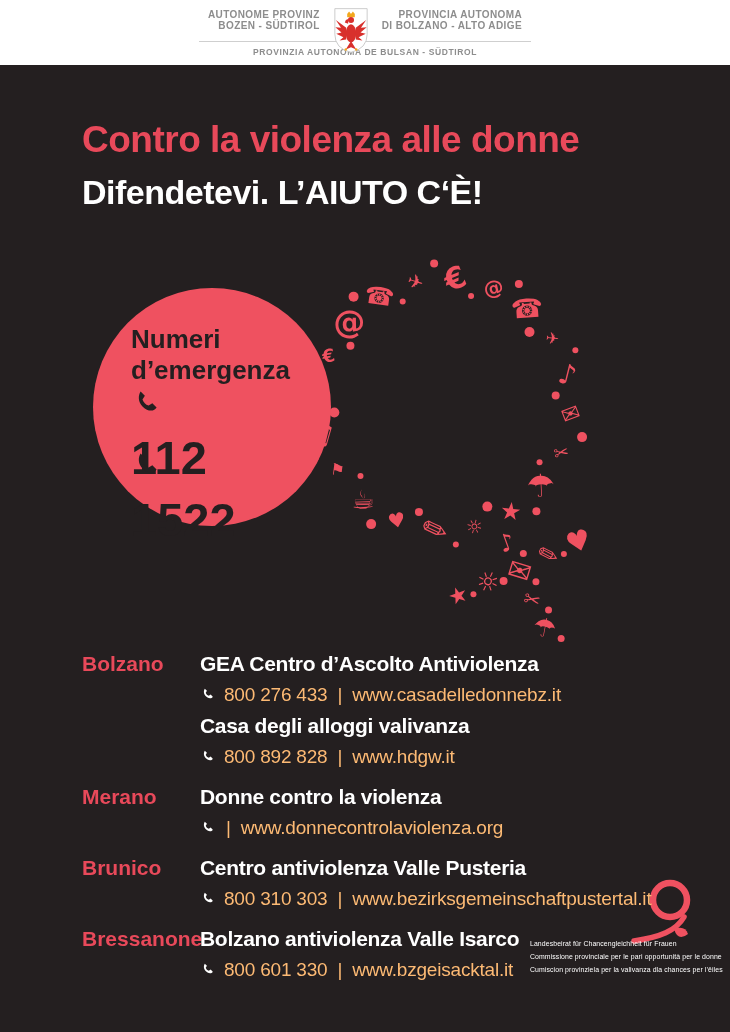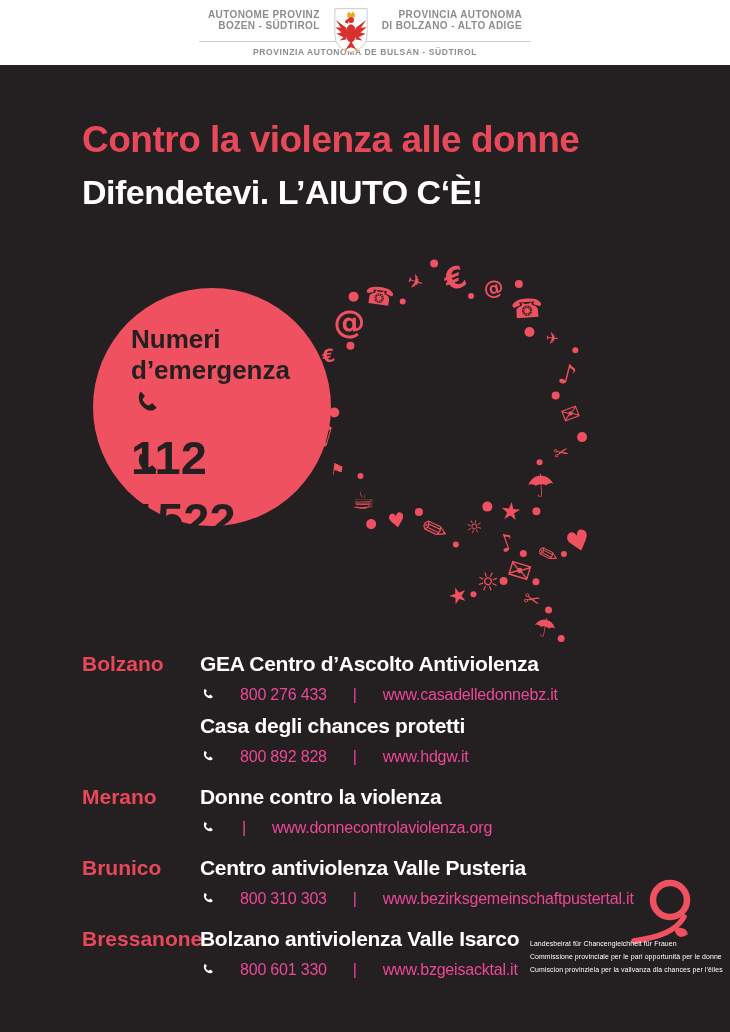--- a/index.html
+++ b/index.html
@@ -40,21 +40,21 @@
   .em-num .digits{font-size:47px;font-weight:700;letter-spacing:0px;}
   .em-num.n0{top:100px;}
   .em-num.n1{top:162px;}
 
   
   .contacts{position:absolute;left:82px;top:583px;width:630px;z-index:3;}
   .c-row{display:grid;grid-template-columns:118px 1fr;margin-bottom:0;}
   .c-row.group-gap{margin-bottom:9px;}
   .c-city{color:#e8495a;font-size:21px;font-weight:700;line-height:31px;}
   .c-org{color:#ffffff;font-size:21px;font-weight:700;line-height:31px;letter-spacing:-.3px;}
-  .c-phone{display:flex;align-items:center;gap:24px;color:#ec4899;font-size:16px;line-height:31px;letter-spacing:-.2px;}
+  .c-phone{display:flex;align-items:center;gap:8px;color:#fdba74;font-size:19px;line-height:31px;letter-spacing:-.2px;}
   .c-sep{padding:0 2px;}
 
   
   .footer-logo{position:absolute;left:622px;top:812px;width:90px;height:78px;z-index:2;}
   .footer-text{position:absolute;left:530px;top:872px;width:200px;color:#ffffff;
     font-size:6.9px;line-height:13px;font-weight:400;letter-spacing:.1px;z-index:3;}
 
   .phone-glyph{flex:0 0 auto;}
 </style>
 </head>
@@ -188,21 +188,21 @@
             <span>800 276 433</span>
             <span class="c-sep">|</span>
             <span>www.casadelledonnebz.it</span>
           </div>
         </div>
       </div>
 
       <div class="c-row group-gap">
         <div class="c-city"></div>
         <div>
-          <div class="c-org">Casa degli chances protetti</div>
+          <div class="c-org">Casa degli alloggi valivanza</div>
           <div class="c-phone">
             <svg class="phone-glyph" width="16" height="16" viewBox="0 0 24 24">
               <path d="M7.2 2.6 L10.4 5.8 L8.6 8.6 C9.4 10.9 10.9 12.4 13.2 13.2 L16 11.4 L19.2 14.6 C17.4 17.8 12.6 17.8 8.8 14 C5 10.2 5.4 5.4 7.2 2.6 Z" fill="#ffffff"></path>
             </svg>
             <span>800 892 828</span>
             <span class="c-sep">|</span>
             <span>www.hdgw.it</span>
           </div>
         </div>
       </div>

